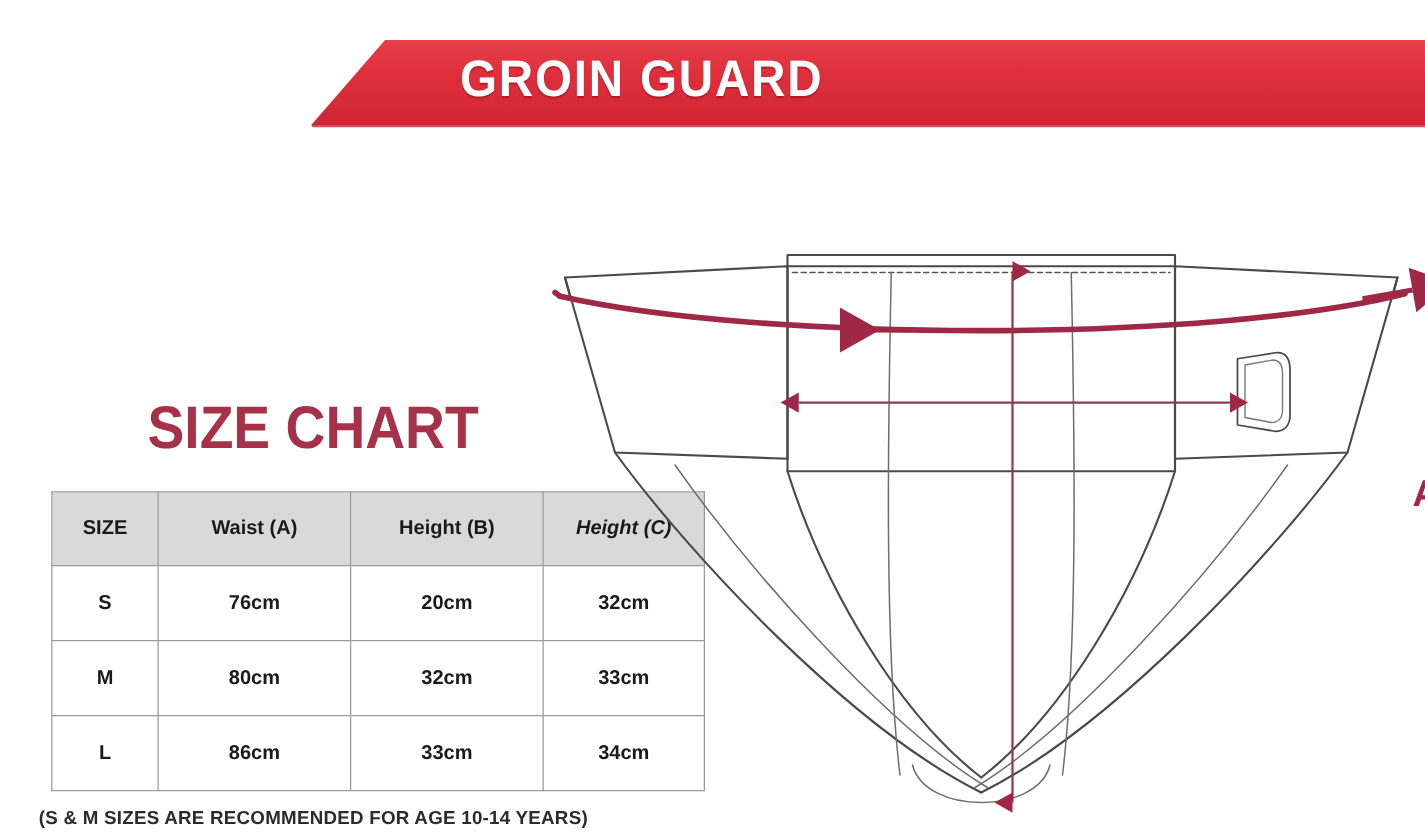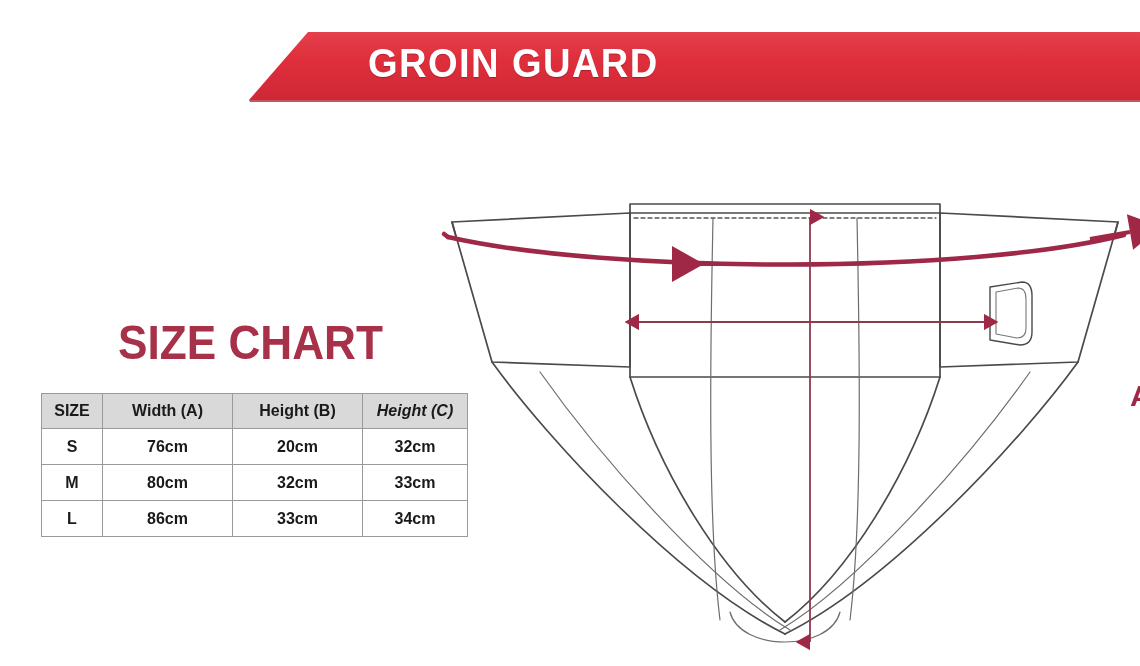--- a/index.html
+++ b/index.html
@@ -76,21 +76,21 @@
     table-layout: fixed;
   }
   .size-table th,
   .size-table td {
     border: 1px solid #9a9a9a;
     text-align: center;
     font-size: 16px;
     font-weight: bold;
     color: #1a1a1a;
     height: 35px;
-    padding: 0;
+    padding: 12px;
     background: #ffffff;
   }
   .size-table thead th {
     background: #d9d9d9;
     font-size: 16px;
     height: 34px;
   }
   .col-size  { width: 60px; }
   .col-waist { width: 129px; }
   .col-width { width: 129px; }
@@ -145,21 +145,21 @@
     </svg>
     <div class="banner-title">GROIN GUARD</div>
   </div>
 
   <div class="size-chart-title">SIZE CHART</div>
 
   <table class="size-table">
     <thead>
       <tr>
         <th class="col-size">SIZE</th>
-        <th class="col-waist">Width (A)</th>
+        <th class="col-waist">Waist (A)</th>
         <th class="col-width">Height (B)</th>
         <th class="col-height">Height (C)</th>
       </tr>
     </thead>
     <tbody>
       <tr>
         <td>S</td>
         <td>76cm</td>
         <td>20cm</td>
         <td>32cm</td>
@@ -172,20 +172,21 @@
       </tr>
       <tr>
         <td>L</td>
         <td>86cm</td>
         <td>33cm</td>
         <td>34cm</td>
       </tr>
     </tbody>
   </table>
 
+  <div class="footnote">(S &amp; M SIZES ARE RECOMMENDED FOR AGE 10-14 YEARS)</div>
 
   <div class="illustration">
     <svg width="710" height="500" viewBox="0 0 710 500">
       <defs>
         <marker id="arrLeft" markerWidth="9" markerHeight="9" refX="8" refY="4.5" orient="auto" markerUnits="strokeWidth">
           <path d="M8,0 L8,9 L0,4.5 z" fill="#9e2846"></path>
         </marker>
         <marker id="arrRight" markerWidth="9" markerHeight="9" refX="1" refY="4.5" orient="auto" markerUnits="strokeWidth">
           <path d="M1,0 L1,9 L9,4.5 z" fill="#9e2846"></path>
         </marker>

